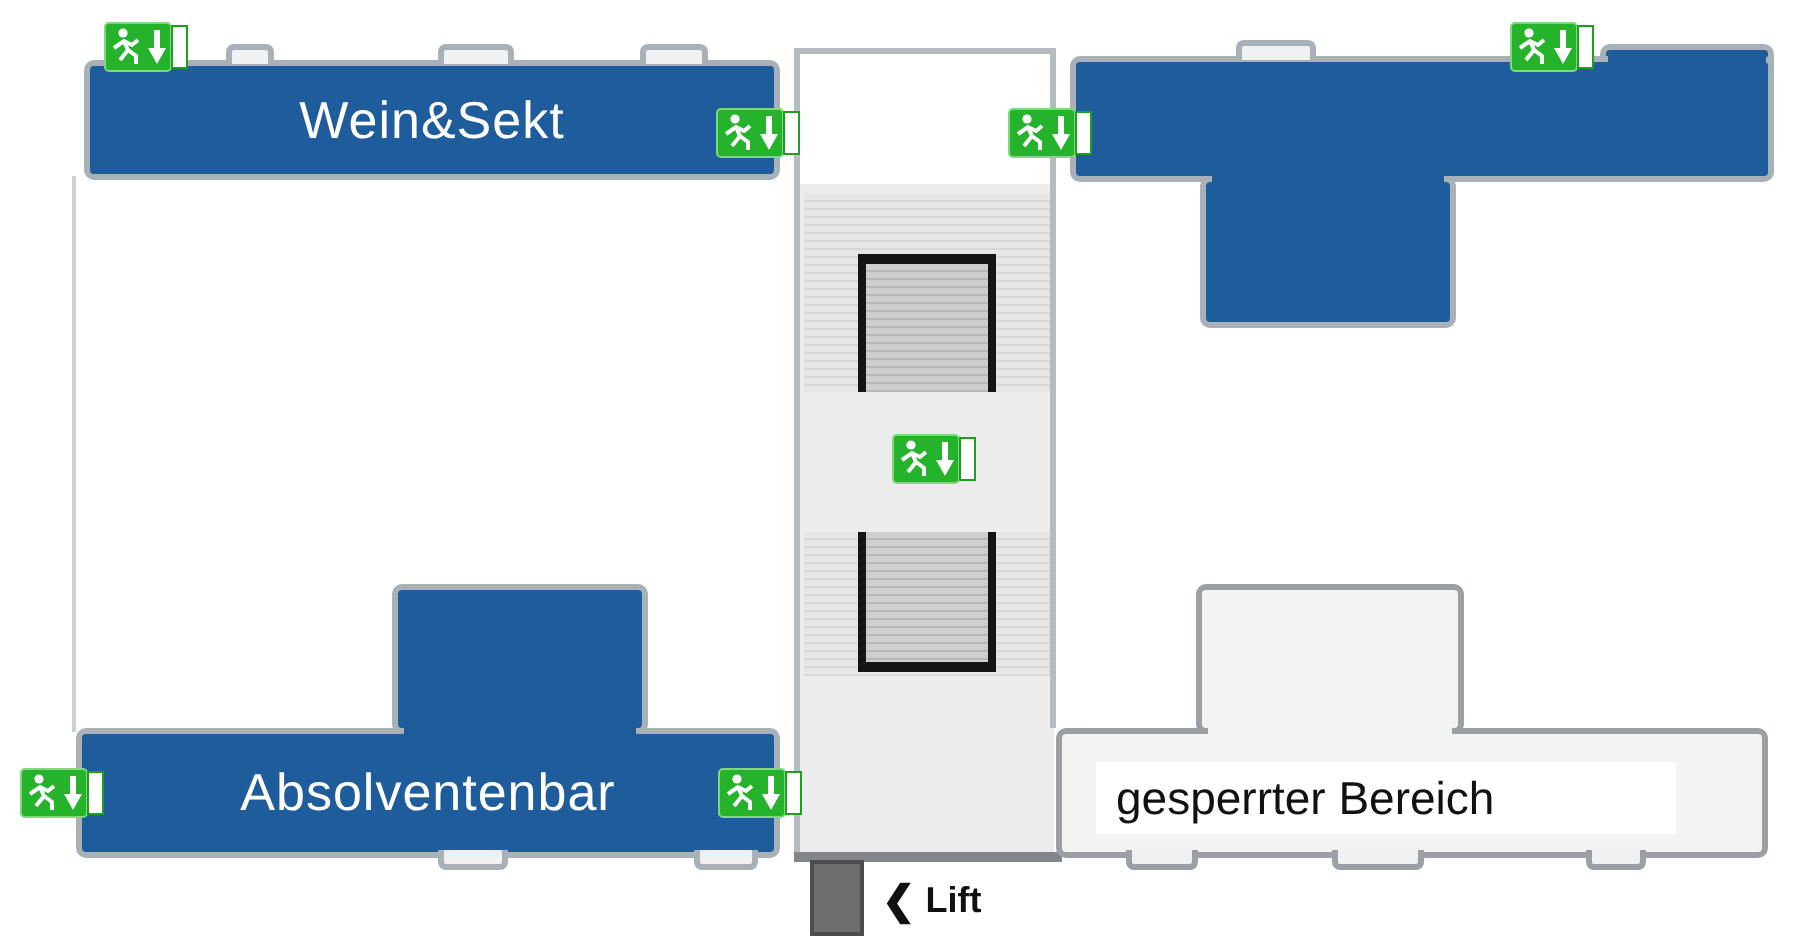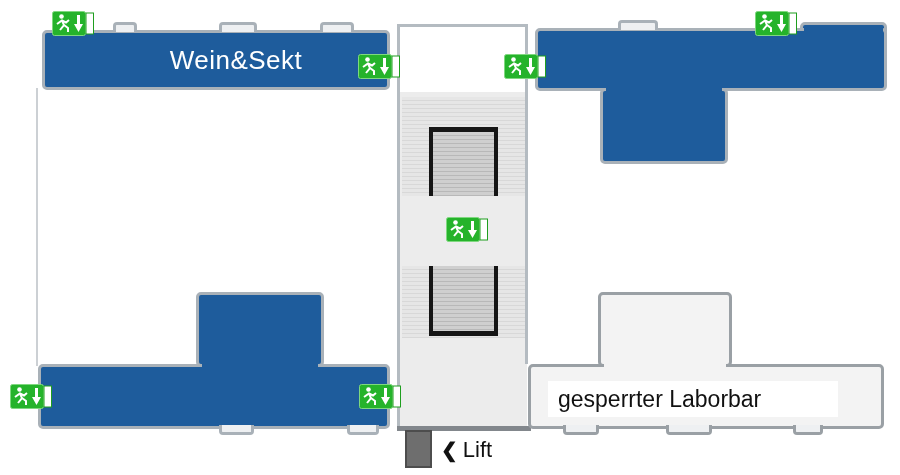--- a/index.html
+++ b/index.html
@@ -63,30 +63,30 @@
   .nl1{left:618px;width:40px;top:20px;}
   .na1{left:219px;width:35px;}
   .na2{left:347px;width:32px;}
   .ng1{left:563px;width:36px;border-color:#9aa0a5;}
   .ng2{left:666px;width:46px;border-color:#9aa0a5;}
   .ng3{left:793px;width:30px;border-color:#9aa0a5;}
 
   
   .room-label{z-index:6;display:flex;align-items:center;justify-content:center;
     color:#ffffff;font-size:26px;letter-spacing:0.5px;white-space:nowrap;}
-  .wein-label{left:42px;top:30px;width:348px;height:60px;padding-left:20px;}
+  .wein-label{left:42px;top:30px;width:348px;height:60px;}
   .labor-label{left:535px;top:28px;width:265px;height:63px;}
   .absol-label{left:38px;top:364px;width:352px;height:65px;}
 
   
   .lift-box{left:405px;top:430px;width:27px;height:38px;background:#6e6e6e;border:2px solid #4d4d4d;
     box-sizing:border-box;z-index:6;}
   .lift-label{left:441px;top:436px;height:28px;display:flex;align-items:center;z-index:6;color:#111111;}
   .lift-arrow{font-size:20px;font-weight:bold;margin-right:5px;}
-  .lift-text{font-size:22px;font-weight:normal;}
+  .lift-text{font-size:18px;font-weight:bold;}
 
   
   .exit-sign{width:42px;height:25px;z-index:7;}
   .es-1{left:52px;top:11px;}
   .es-2{left:358px;top:54px;}
   .es-3{left:504px;top:54px;}
   .es-4{left:755px;top:11px;}
   .es-5{left:446px;top:217px;}
   .es-6{left:10px;top:384px;}
   .es-7{left:359px;top:384px;}
@@ -130,22 +130,25 @@
   <div class="abs notch notch-top nl1"></div>
   <div class="abs notch notch-bottom na1"></div>
   <div class="abs notch notch-bottom na2"></div>
   <div class="abs notch notch-bottom ng1"></div>
   <div class="abs notch notch-bottom ng2"></div>
   <div class="abs notch notch-bottom ng3"></div>
 
   <div class="abs room-label wein-label">
     <span>Wein&amp;Sekt</span>
   </div>
+  <div class="abs room-label absol-label">
+    <span>Absolventenbar</span>
+  </div>
   <div class="abs restricted-label-box">
-    <span class="restricted-label">gesperrter Laborbar</span>
+    <span class="restricted-label">gesperrter Bereich</span>
   </div>
 
   <div class="abs lift-box"></div>
   <div class="abs lift-label">
     <span class="lift-arrow">❮</span>
     <span class="lift-text">Lift</span>
   </div>
 
   <div class="abs exit-sign es-1">
     <svg width="42" height="25" viewBox="0 0 42 25">

